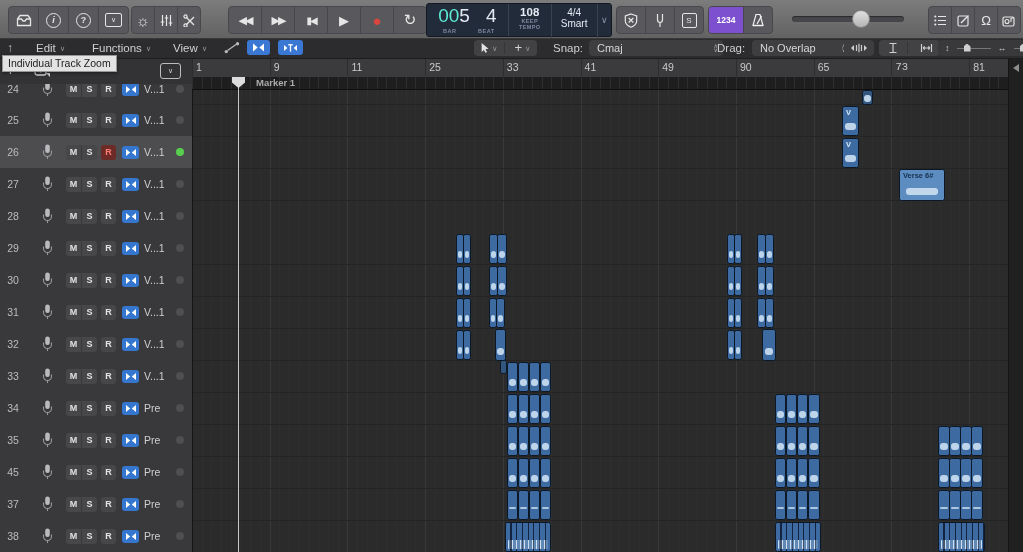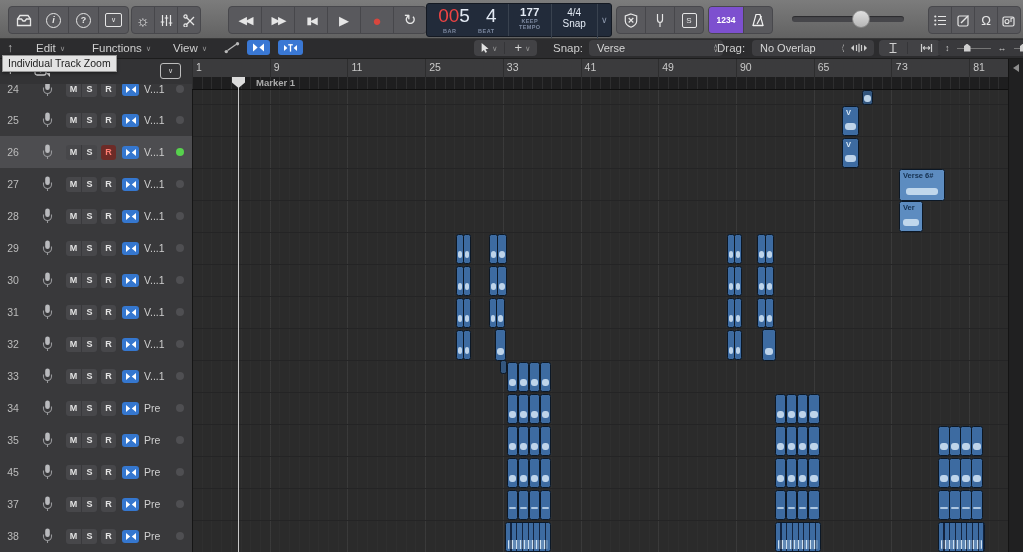--- a/index.html
+++ b/index.html
@@ -13,21 +13,21 @@
 .circ{width:13px;height:13px;border:1.3px solid #e6e6e6;border-radius:50%;display:flex;align-items:center;justify-content:center;font-size:9px;font-weight:bold}
 .sqr{width:15px;height:12px;border:1.3px solid #e6e6e6;border-radius:2px;display:flex;align-items:center;justify-content:center;font-size:7px}
 .glyph{font-size:11px;letter-spacing:-2px}
 .rec-g{color:#d8463d;font-size:15px}
 
 #lcd{position:absolute;left:426px;top:3px;width:184px;height:32px;background:#222b3a;border-radius:3px;border:1px solid #141922;display:flex;color:#e3eaf4}
 .lcd-sec{position:relative;height:100%;border-right:1px solid #39424f;text-align:center}
 .lcd-sec:last-child{border-right:0}
 #lcd-pos{width:90px;display:flex;align-items:flex-start;justify-content:center;gap:0}
 .lcd-big{font-size:19px;line-height:24px}
-.lcd-dim{color:#ef4444}
+.lcd-dim{color:#5eead4}
 .lcd-lab{position:absolute;bottom:2px;font-size:5.5px;letter-spacing:.5px;color:#7d89a0;font-weight:bold}
 #lcd-tempo{width:47px;padding-top:2px}
 #lcd-tempo .v{font-size:11.5px;font-weight:bold}
 #lcd-tempo .s{font-size:5.5px;line-height:6px;color:#7d89a0;font-weight:bold;letter-spacing:.4px}
 #lcd-key{width:50px;padding-top:3px;font-size:10px}
 #lcd-dd{width:15px;display:flex;align-items:center;justify-content:center;color:#8d98ac;font-size:9px}
 .btn-1234{width:34px;background:#7d50cf;color:#fff;font-size:8.5px;font-weight:bold}
 
 #vol{position:absolute;left:792px;top:16px;width:112px;height:6px;background:#46464a;border-radius:3px;box-shadow:inset 0 1px 1px rgba(0,0,0,.4)}
 #vol-knob{position:absolute;left:62%;top:50%;transform:translate(-50%,-50%);width:16px;height:16px;border-radius:50%;background:linear-gradient(#e0e0e0,#b5b5b5);border:1px solid #858585}
@@ -163,27 +163,27 @@
 
   <div id="lcd">
     <div class="lcd-sec" id="lcd-pos">
       <span class="lcd-big lcd-dim">00</span>
         <span class="lcd-big">5</span>
         <span class="lcd-big" style="margin-left:16px">4</span>
       <span class="lcd-lab" style="left:16px">BAR</span>
       <span class="lcd-lab" style="right:13px">BEAT</span>
     </div>
     <div class="lcd-sec" id="lcd-tempo">
-      <div class="v">177</div>
+      <div class="v">108</div>
       <div class="s">KEEP</div>
       <div class="s">TEMPO</div>
     </div>
     <div class="lcd-sec" id="lcd-key">
       <div>4/4</div>
-      <div>Snap</div>
+      <div>Smart</div>
     </div>
     <div class="lcd-sec" id="lcd-dd">
         <span>∨</span>
       </div>
   </div>
 
   <div class="tbg" style="left:616px">
     <div class="tbtn" style="width:28px">
       <svg width="14" height="15" viewBox="0 0 14 15">
           <path d="M7 1 L12.7 3 V8 C12.7 11 10 13 7 14.2 C4 13 1.3 11 1.3 8 V3 Z" fill="none" stroke="#e6e6e6" stroke-width="1.2"></path>
@@ -301,21 +301,21 @@
     <div class="seg">
       <span style="font-size:13px;color:#d5d5d5;line-height:10px">+</span>
       <span class="chev">∨</span>
     </div>
   </div>
 
   <div class="mr" style="left:553px">
       <span>Snap:</span>
     </div>
   <div class="mr dd" style="left:589px;width:121px">
-    <span>Verse</span>
+    <span>Cmaj</span>
     <span class="dd-ar">
         <span>∧</span>
         <span>∨</span>
       </span>
   </div>
   <div class="mr" style="left:717px">
       <span>Drag:</span>
     </div>
   <div class="mr dd" style="left:752px;width:86px">
     <span>No Overlap</span>
@@ -768,26 +768,20 @@
         <span class="rlabel">V</span>
         <span class="wf"></span>
       </div>
     </div>
     <div class="lane" style="top: 79px; height: 32px;">
       <div class="reg bright" style="left: 707px; width: 44px; top: 1px; height: 30px;">
         <span class="rlabel">Verse 6#</span>
         <span class="wf"></span>
       </div>
     </div>
-    <div class="lane" style="top: 111px; height: 32px;">
-      <div class="reg bright" style="left: 707px; width: 22px; top: 1px; height: 29px;">
-        <span class="rlabel">Ver</span>
-        <span class="wf"></span>
-      </div>
-    </div>
     <div class="lane" style="top: 143px; height: 32px;">
       <div class="reg" style="left: 264px; width: 6px; top: 2px; height: 28px;">
         <span class="wf"></span>
       </div>
       <div class="reg" style="left: 271px; width: 6px; top: 2px; height: 28px;">
         <span class="wf"></span>
       </div>
       <div class="reg" style="left: 297px; width: 7px; top: 2px; height: 28px;">
         <span class="wf"></span>
       </div>

